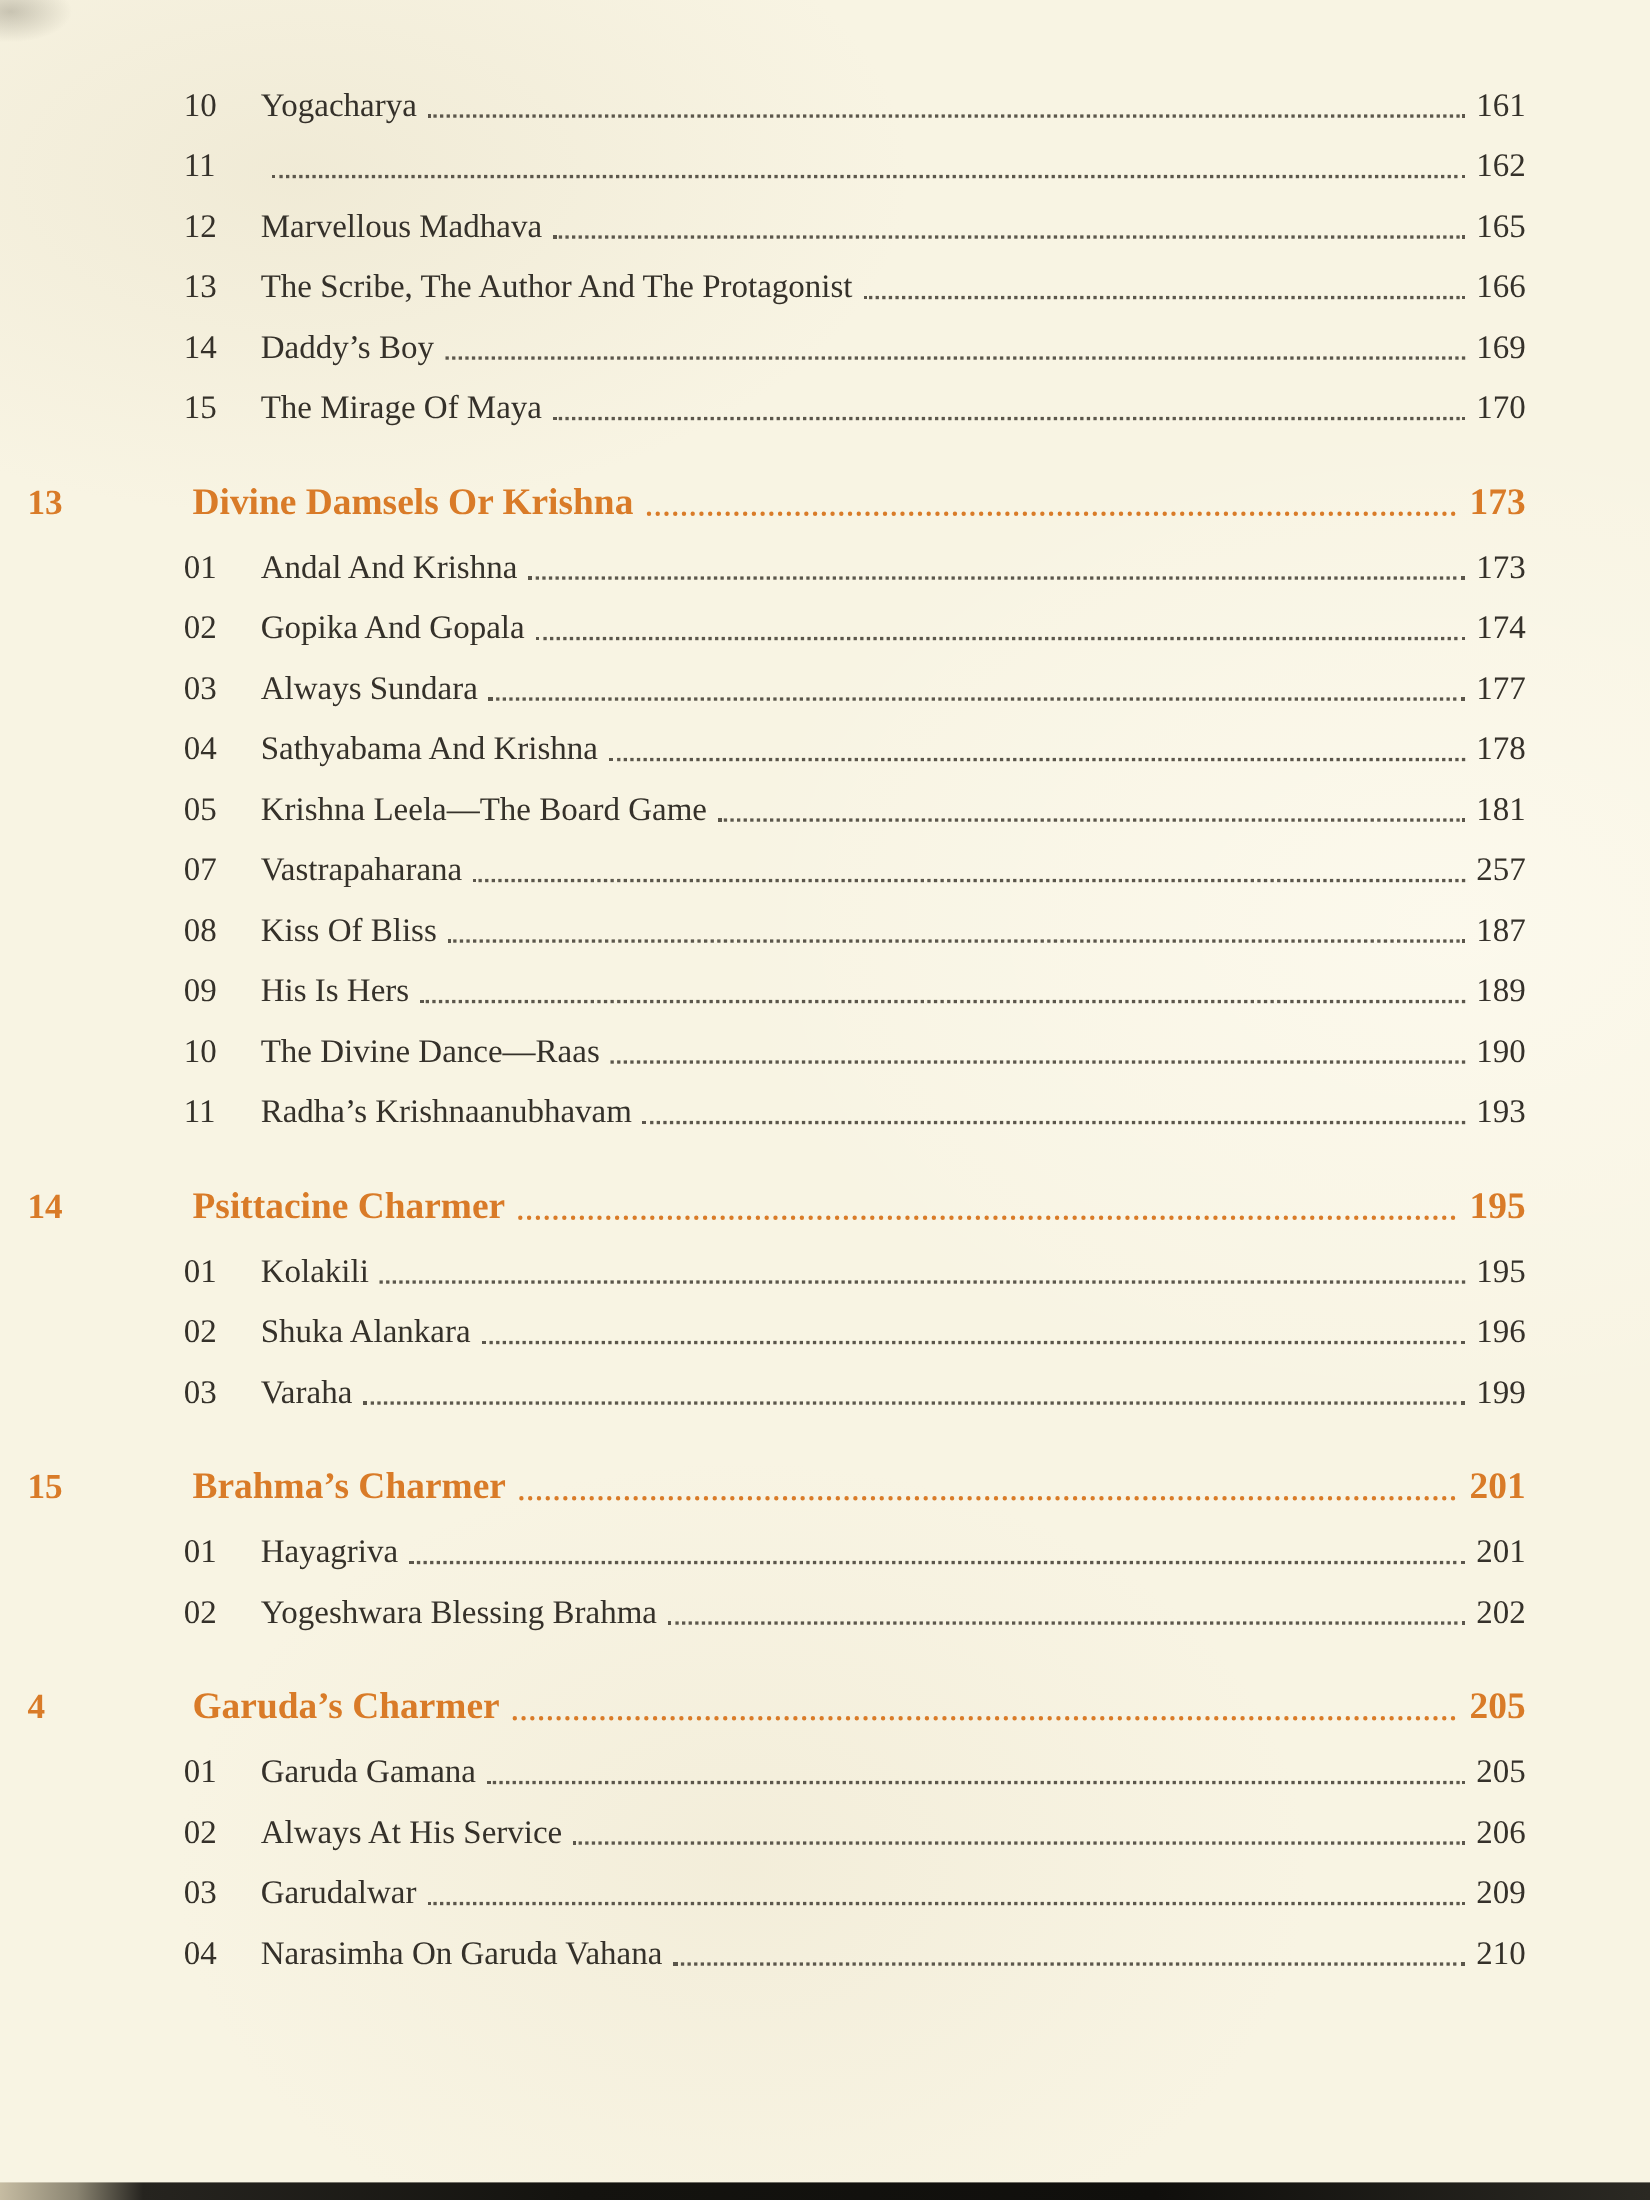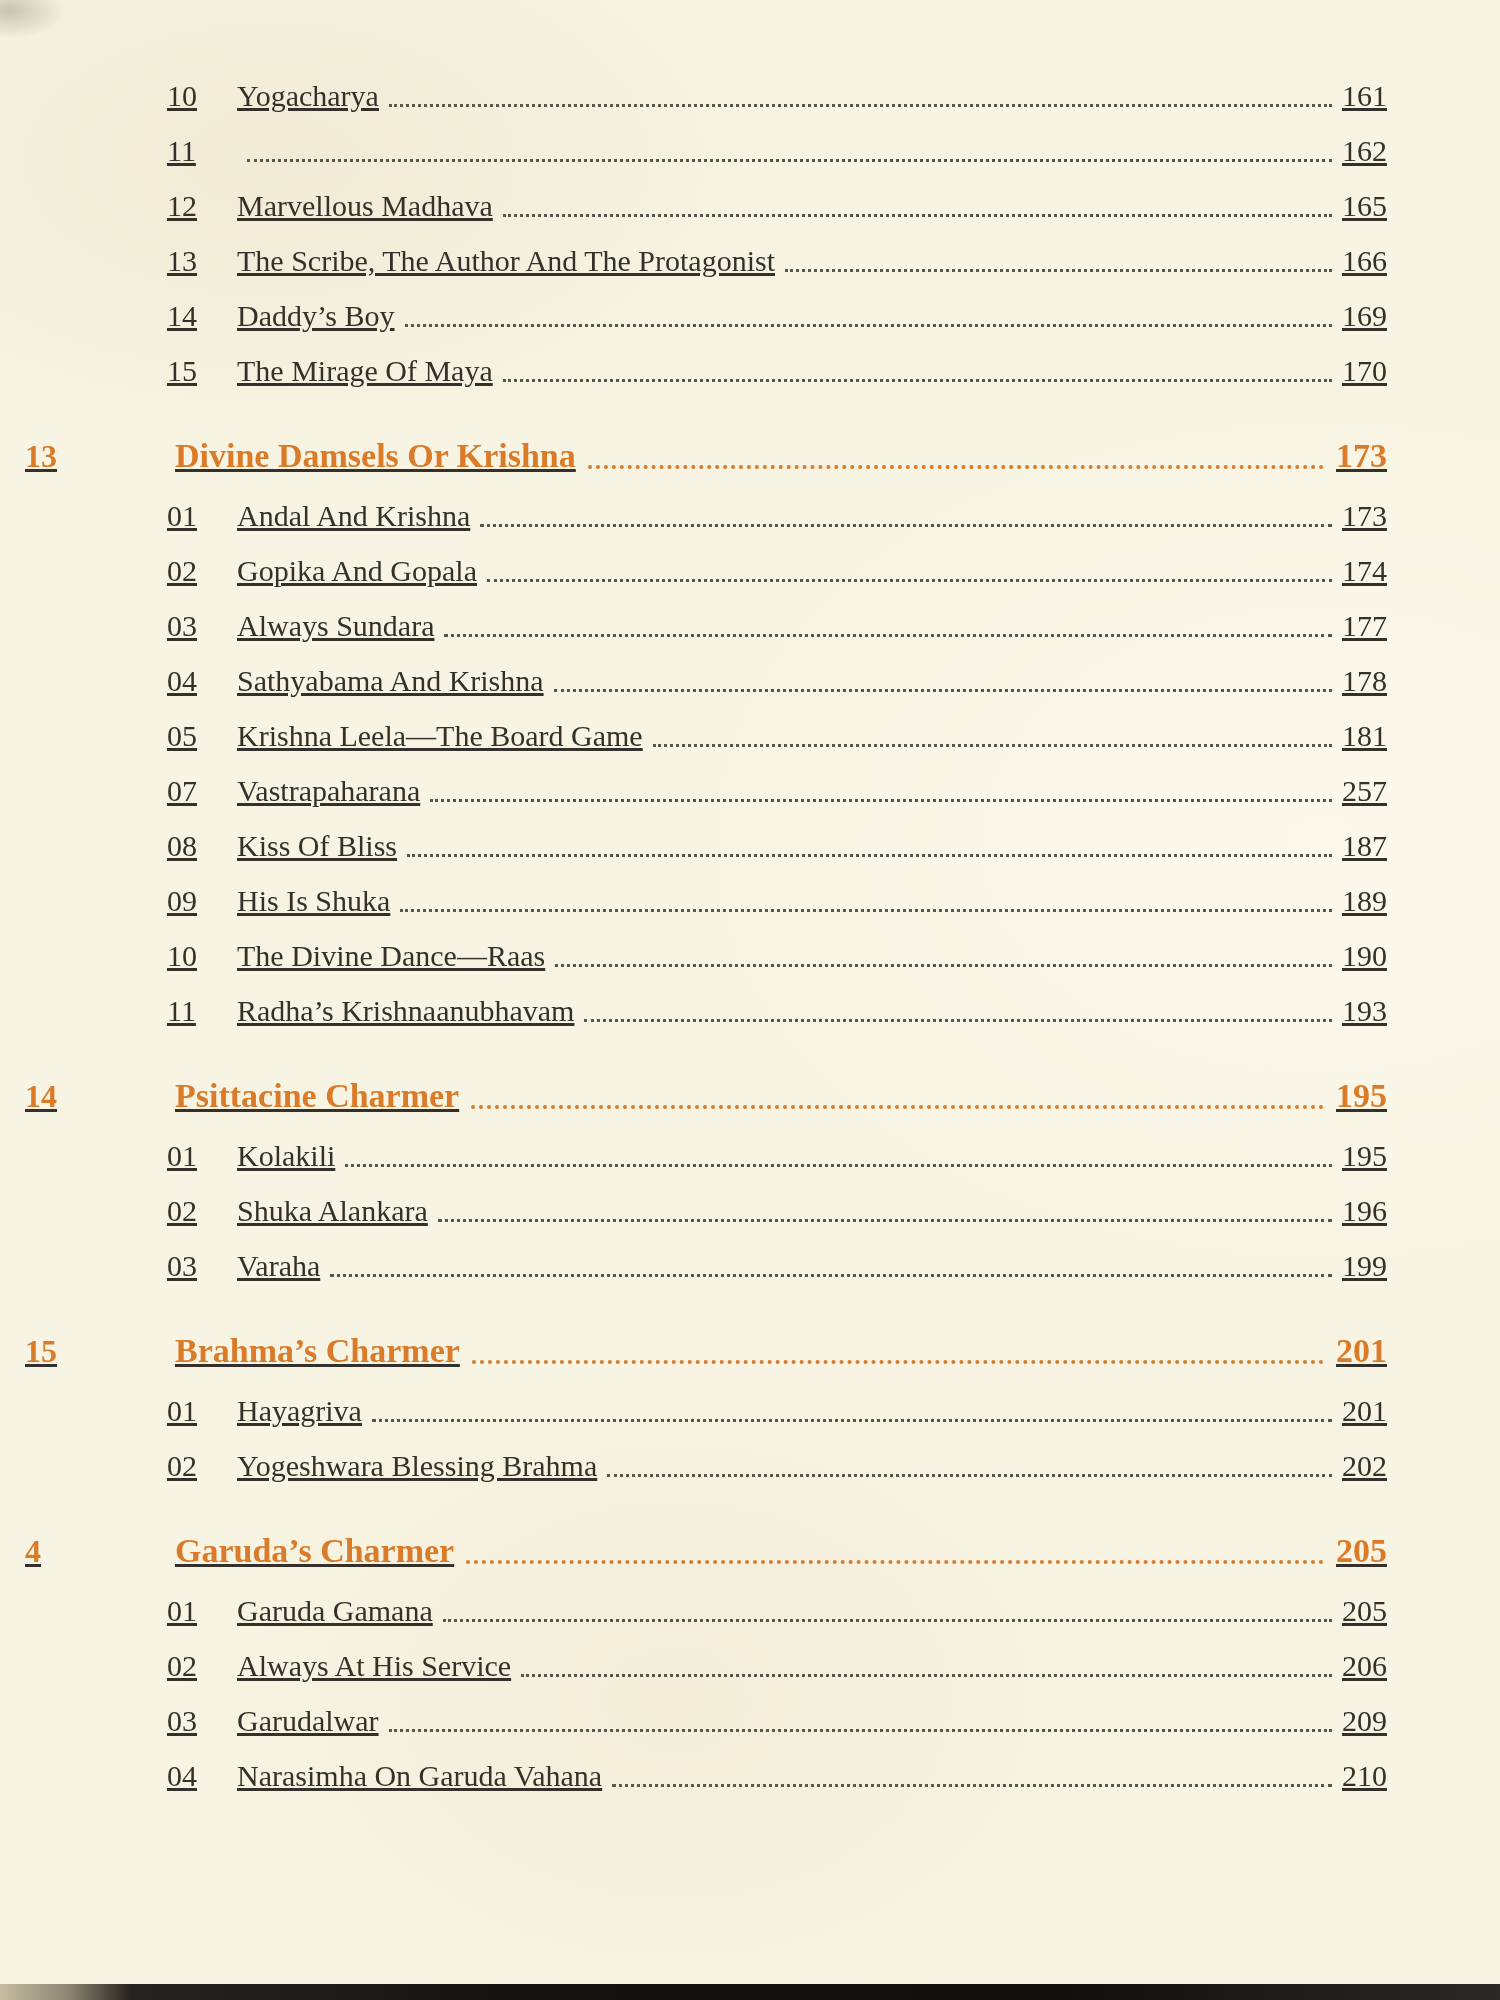--- a/index.html
+++ b/index.html
@@ -44,21 +44,21 @@
       #14130f 35%, #100f0c 70%, #2b2923 100%);
   }
 
   #toc-sections {
     position: absolute;
     left: 25px;
     top: 68px;
     width: 1362px;
   }
 
-  .toc-section { display: block; text-decoration: underline; }
+  .toc-section { display: block; }
 
   
   .chapter-row {
     display: flex;
     align-items: baseline;
     height: 64px;
     line-height: 64px;
     margin-top: 26px;
     font-size: 34px;
     font-weight: bold;
@@ -192,21 +192,21 @@
         <span class="en-page">257</span>
       </div>
       <div class="entry-row">
         <span class="en-num">08</span>
         <span class="en-title">Kiss Of Bliss</span>
         <span class="en-leader"></span>
         <span class="en-page">187</span>
       </div>
       <div class="entry-row">
         <span class="en-num">09</span>
-        <span class="en-title">His Is Shuka</span>
+        <span class="en-title">His Is Hers</span>
         <span class="en-leader"></span>
         <span class="en-page">189</span>
       </div>
       <div class="entry-row">
         <span class="en-num">10</span>
         <span class="en-title">The Divine Dance—Raas</span>
         <span class="en-leader"></span>
         <span class="en-page">190</span>
       </div>
       <div class="entry-row">

